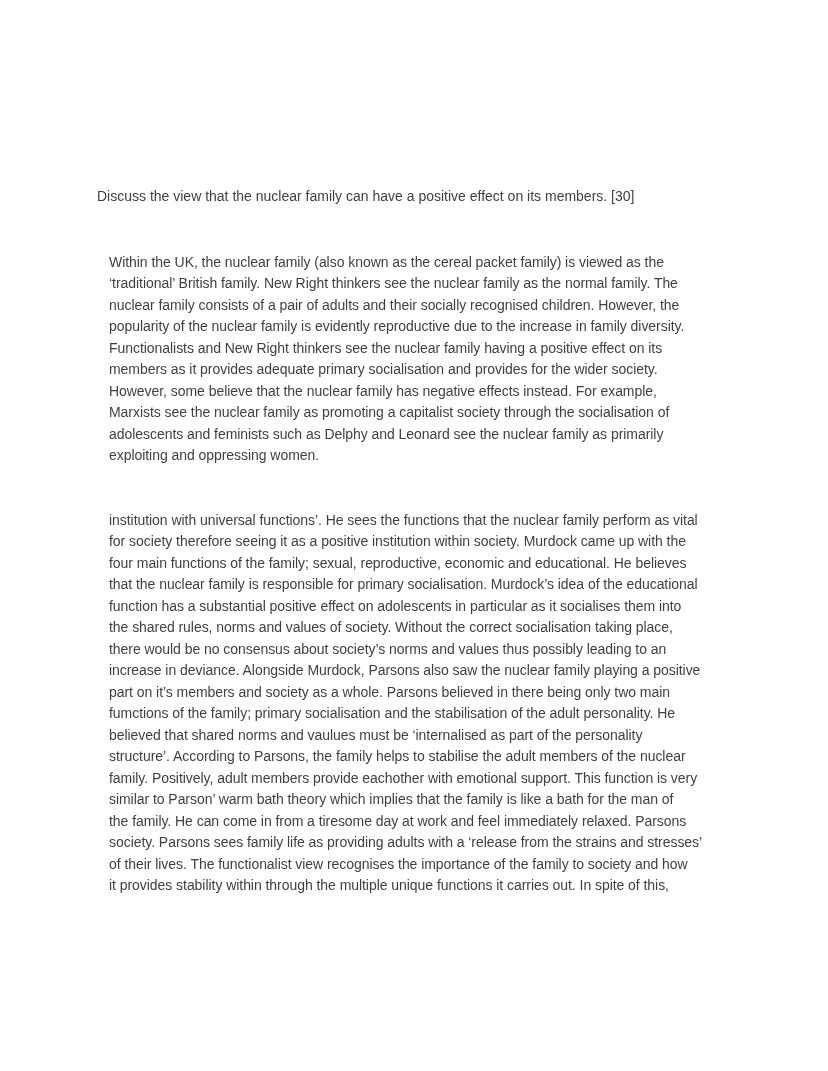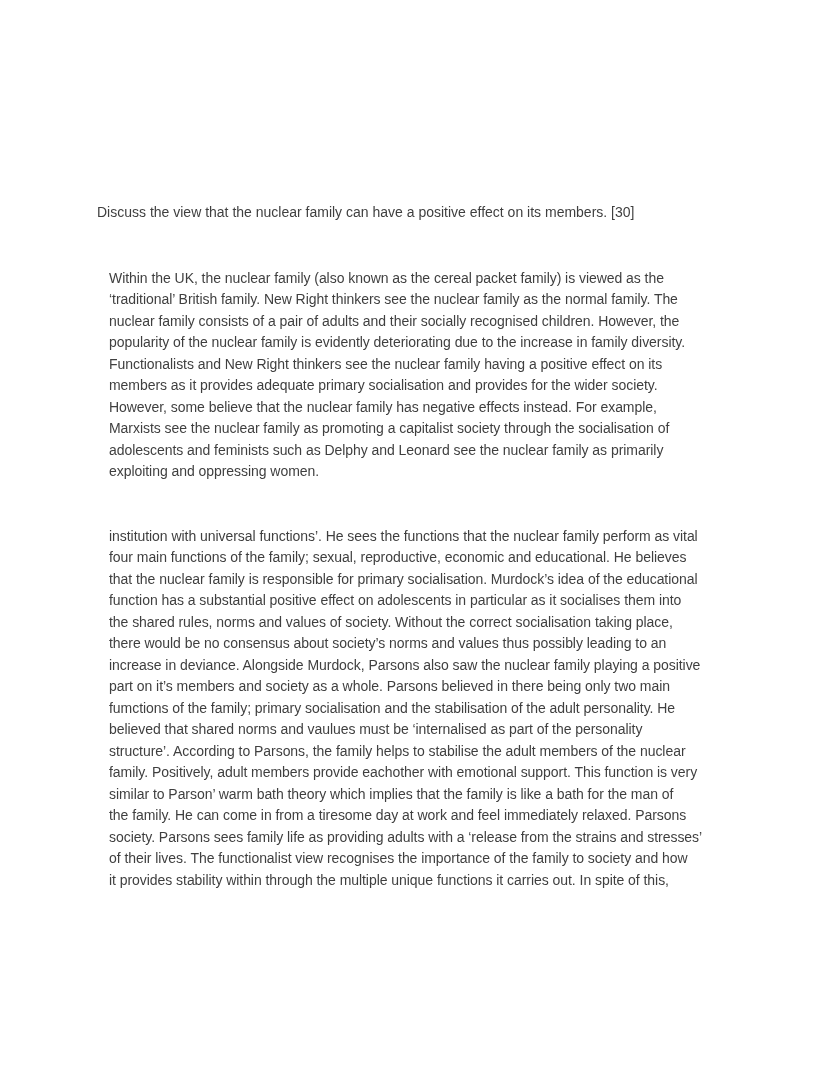--- a/index.html
+++ b/index.html
@@ -15,21 +15,21 @@
     width: 828px;
     height: 1071px;
     padding: 186px 90px 0 97px;
     font-family: "Liberation Sans", sans-serif;
     font-size: 14px;
     line-height: 21.5px;
     color: #3f3f3f;
     background: #ffffff;
   }
   .question {
-    margin: 16px 0 44px 0;
+    margin: 0 0 44px 0;
   }
   .paragraph {
     margin: 12px;
   }
   .paragraph + .paragraph {
     margin-top: 43px;
   }
   .line {
     white-space: pre;
     letter-spacing: -0.05px;
@@ -37,30 +37,31 @@
 </style>
 </head>
 <body>
 
 <div class="page">
   <div class="question">Discuss the view that the nuclear family can have a positive effect on its members. [30]</div>
   <div class="paragraph">
       <div class="line">Within the UK, the nuclear family (also known as the cereal packet family) is viewed as the</div>
       <div class="line">‘traditional’ British family. New Right thinkers see the nuclear family as the normal family. The</div>
       <div class="line">nuclear family consists of a pair of adults and their socially recognised children. However, the</div>
-      <div class="line">popularity of the nuclear family is evidently deteriorating due to the increase in family diversity.</div>
+      <div class="line">popularity of the nuclear family is evidently reproductive due to the increase in family diversity.</div>
       <div class="line">Functionalists and New Right thinkers see the nuclear family having a positive effect on its</div>
       <div class="line">members as it provides adequate primary socialisation and provides for the wider society.</div>
       <div class="line">However, some believe that the nuclear family has negative effects instead. For example,</div>
       <div class="line">Marxists see the nuclear family as promoting a capitalist society through the socialisation of</div>
       <div class="line">adolescents and feminists such as Delphy and Leonard see the nuclear family as primarily</div>
       <div class="line">exploiting and oppressing women.</div>
     </div>
   <div class="paragraph">
       <div class="line">institution with universal functions’. He sees the functions that the nuclear family perform as vital</div>
+      <div class="line">for society therefore seeing it as a positive institution within society. Murdock came up with the</div>
       <div class="line">four main functions of the family; sexual, reproductive, economic and educational. He believes</div>
       <div class="line">that the nuclear family is responsible for primary socialisation. Murdock’s idea of the educational</div>
       <div class="line">function has a substantial positive effect on adolescents in particular as it socialises them into</div>
       <div class="line">the shared rules, norms and values of society. Without the correct socialisation taking place,</div>
       <div class="line">there would be no consensus about society’s norms and values thus possibly leading to an</div>
       <div class="line">increase in deviance. Alongside Murdock, Parsons also saw the nuclear family playing a positive</div>
       <div class="line">part on it’s members and society as a whole. Parsons believed in there being only two main</div>
       <div class="line">fumctions of the family; primary socialisation and the stabilisation of the adult personality. He</div>
       <div class="line">believed that shared norms and vaulues must be ‘internalised as part of the personality</div>
       <div class="line">structure’. According to Parsons, the family helps to stabilise the adult members of the nuclear</div>

